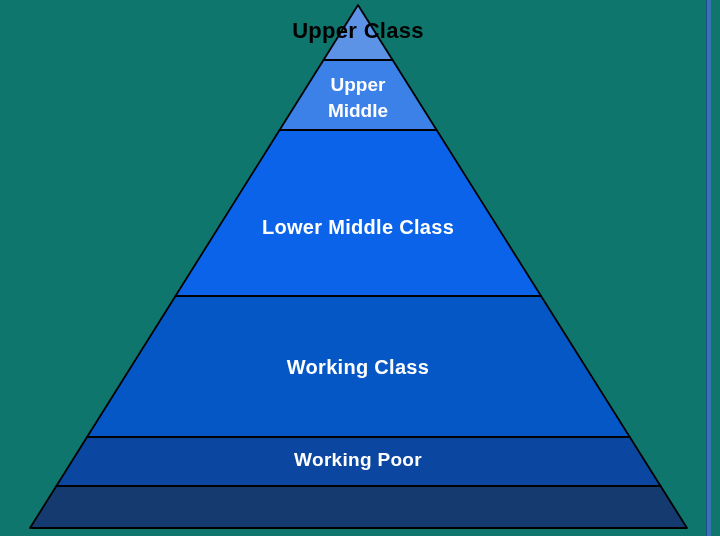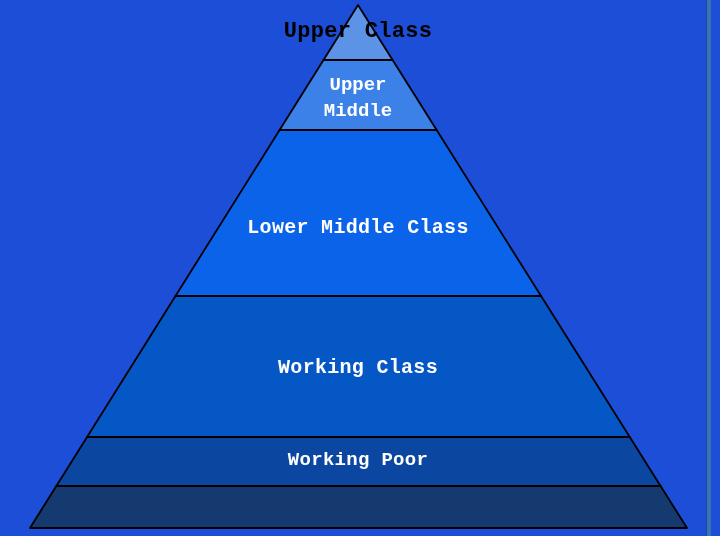--- a/index.html
+++ b/index.html
@@ -1,22 +1,22 @@
 <!DOCTYPE html>
 <html><head>
 <meta charset="utf-8">
 <style>
   html, body { margin: 0; padding: 0; background: #ffffff; }
   .stage {
     position: relative;
     width: 720px;
     height: 536px;
-    background: #1d4ed8;
+    background: #0f766e;
     overflow: hidden;
-    font-family: Liberation Mono, monospace;
+    font-family: Liberation Sans, sans-serif;
   }
   .stage svg { position: absolute; left: 0; top: 0; }
   .lbl {
     position: absolute;
     left: 358px;
     transform: translate(-50%, -50%);
     font-weight: bold;
     text-align: center;
     white-space: nowrap;
     pointer-events: none;

